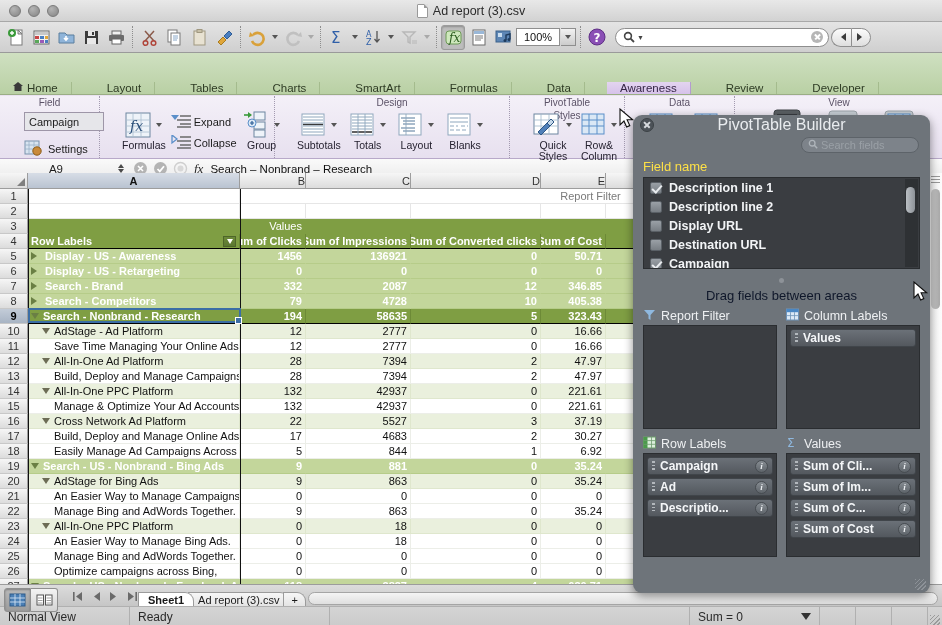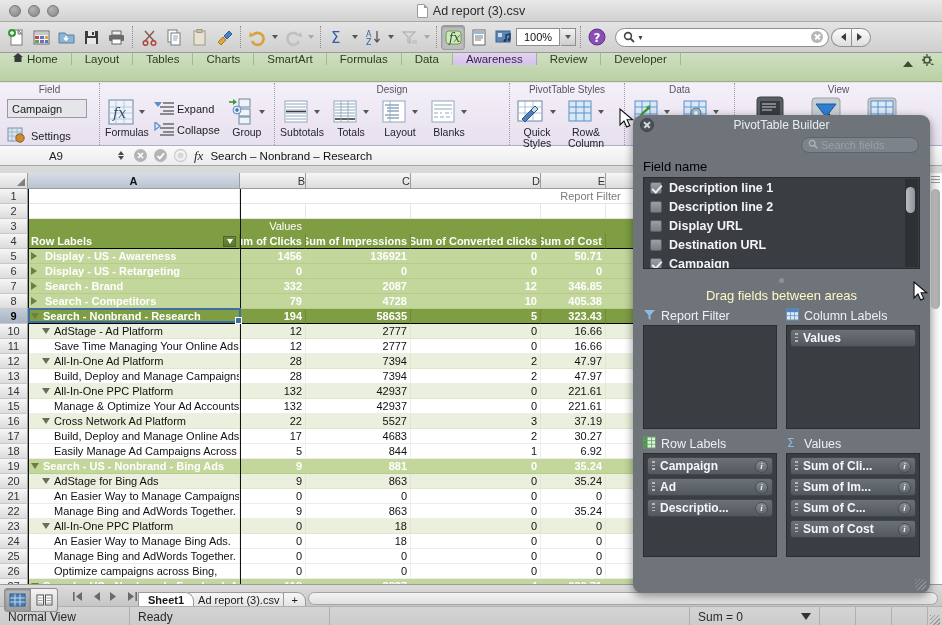--- a/index.html
+++ b/index.html
@@ -92,25 +92,26 @@
     display:flex;align-items:center;justify-content:center;
   }
   .navbtn.left{border-radius:10px 0 0 10px;border-right:none;margin-left:2px;}
   .navbtn.right{border-radius:0 10px 10px 0;}
   .navbtn .tri{width:0;height:0;border:4px solid transparent;}
   .navbtn.left .tri{border-right:5px solid #3a3a3a;}
   .navbtn.right .tri{border-left:5px solid #3a3a3a;}
 
   
   #ribbon-tabs{
-    height:29px;
+    height:42px;
     background:linear-gradient(to bottom,#cfe0c1 0%, #b9d0a4 100%);
-    display:flex; align-items:flex-start;
+    display:flex; align-items:flex-end;
     border-bottom:1px solid #9aae85;
     position:relative;
+    gap:22px;
   }
   .rtab{
     padding:0 13px; display:flex;align-items:center;gap:4px;
     font-size:11.5px; color:#2e3b24;
     border-right:1px solid #a4bb8d;
   }
   .rtab.active{
     background:linear-gradient(to bottom,#e3d4f0 0%, #d6c2ea 100%);
     color:#352545; border-right:1px solid #b49bd0;
   }
@@ -122,21 +123,21 @@
 
   
   #ribbon{
     height:64px;
     background:linear-gradient(to bottom,#f4f0f8 0%, #e7e0ef 100%);
     border-bottom:1px solid #b8a9c9;
     border-top:1px solid #e9e2f0;
     display:flex; position:relative;
   }
   .rgroup{ display:flex; flex-direction:column; position:relative;
-           border-right:1px dotted #a39ab0; padding:0 5px; }
+           border-right:1px dotted #a39ab0; padding:0 22px; }
   .rgroup:last-child{border-right:none;}
   .rg-title{ font-size:10px;color:#5b5267;text-align:center;height:13px;line-height:13px; }
   .rg-body{ flex:1; display:flex; align-items:flex-start; gap:5px; padding-top:1px;}
   .ritem{ display:flex;flex-direction:column;align-items:center; width:44px; }
   .ritem .lbl{ font-size:10.5px;color:#262230;text-align:center;line-height:10.5px;}
   .ritem .ico{ height:30px;display:flex;align-items:center;justify-content:center;}
   .withcaret{display:flex;align-items:flex-end;}
   #campaign-box{
     width:80px;height:19px;background:#e6e6ea;border:1px solid #9e96a8;
     font-size:11px; display:flex;align-items:center;padding-left:4px;color:#1b1b1b;
@@ -289,50 +290,50 @@
 
   
   #ptb{
     position:absolute; left:633px; top:115px; width:297px; height:478px;
     background:#6e747a; border-radius:9px;
     box-shadow:0 3px 10px rgba(0,0,0,.45);
     z-index:20; color:#f0f2f4;
     font-size:12px;
   }
   #ptb-title{ height:20px; display:flex; align-items:center; justify-content:center;
-    font-size:12px; color:#e9ecef; position:relative; }
+    font-size:16px; color:#e9ecef; position:relative; }
   #ptb-close{ position:absolute; left:7px; top:3px; width:14px;height:14px;border-radius:50%;
     background:#4c5258; border:1px solid #3c4246; display:flex;align-items:center;justify-content:center;}
   #ptb-close:before,#ptb-close:after{content:"";position:absolute;width:8px;height:1.6px;background:#d7dade;}
   #ptb-close:before{transform:rotate(45deg);} #ptb-close:after{transform:rotate(-45deg);}
   #ptb-searchrow{ display:flex; justify-content:flex-end; padding:2px 11px 2px 0;}
   #ptb-search{
     width:118px;height:16px;border-radius:8px;background:#7d838a;
     border:1px solid #5d6369; display:flex;align-items:center;gap:3px;padding-left:6px;
     color:#9aa0a6; font-size:11px;
   }
-  #ptb-fieldname{ padding:4px 0 3px 10px; font-size:13px; color:#000000;}
+  #ptb-fieldname{ padding:4px 0 3px 10px; font-size:13px; color:#fde047;}
   #fieldlist{
     margin:0 10px; height:92px; background:#3a3d41; border:1px solid #2a2d30;
     position:relative; overflow:hidden;
   }
   .fitem{ height:19px; display:flex; align-items:center; padding-left:6px; gap:7px;
           font-size:12.5px; color:#f2f4f6; font-weight:bold;}
   .fchk{ width:12px;height:12px;border-radius:2px;
     background:linear-gradient(to bottom,#9aa0a6,#787e84);
     border:1px solid #5a6066; position:relative; flex:0 0 12px;}
   .fchk.on:after{content:"";position:absolute;left:3px;top:0px;width:4px;height:8px;
     border:solid #e9ecef;border-width:0 2px 2px 0;transform:rotate(42deg);}
   #fl-scroll{ position:absolute; right:1px; top:1px; bottom:1px; width:13px;
      background:#2e3134;}
   #fl-thumb{ position:absolute; right:3px; top:8px; width:9px; height:26px;
      border-radius:5px; background:linear-gradient(to right,#babfc4,#8d9298);}
   #ptb-dot{ text-align:center; margin-top:3px; }
   #ptb-dot span{ display:inline-block;width:5px;height:5px;border-radius:50%;background:#8d9298;}
-  #ptb-drag{ text-align:center; font-size:13px; color:#fef9c3; padding:2px 0 4px;}
+  #ptb-drag{ text-align:center; font-size:13px; color:#0f172a; padding:2px 0 4px;}
   .areas{ display:flex; gap:9px; padding:0 10px; }
   .area{ flex:1; }
   .area-hdr{ display:flex; align-items:center; gap:5px; height:18px; font-size:12.5px; color:#eef0f2;}
   .area-box{ background:#3a3d41; border:1px solid #2a2d30; height:104px; padding:3px;}
   .chip{
     height:18px; margin-bottom:3px; border-radius:3px;
     background:linear-gradient(to bottom,#6b7178,#53585e);
     border:1px solid #40454a;
     display:flex; align-items:center; gap:5px; padding:0 4px;
     font-size:12px; color:#f4f6f8; font-weight:bold;

